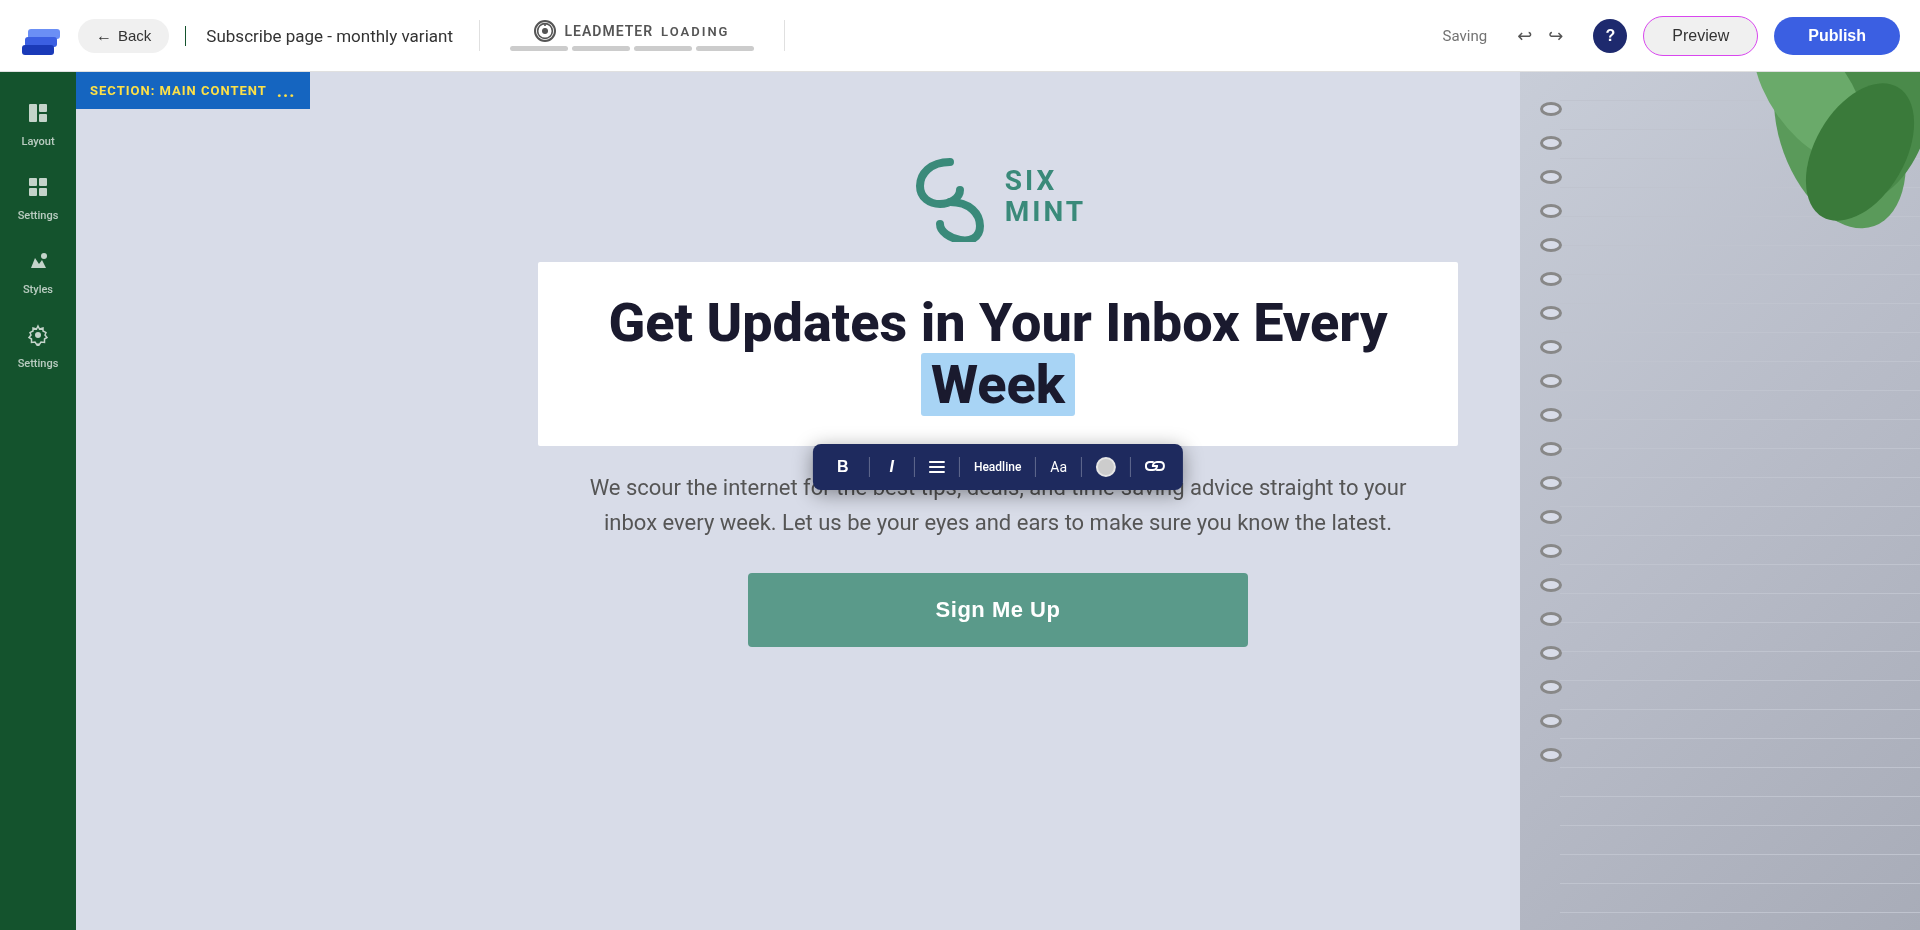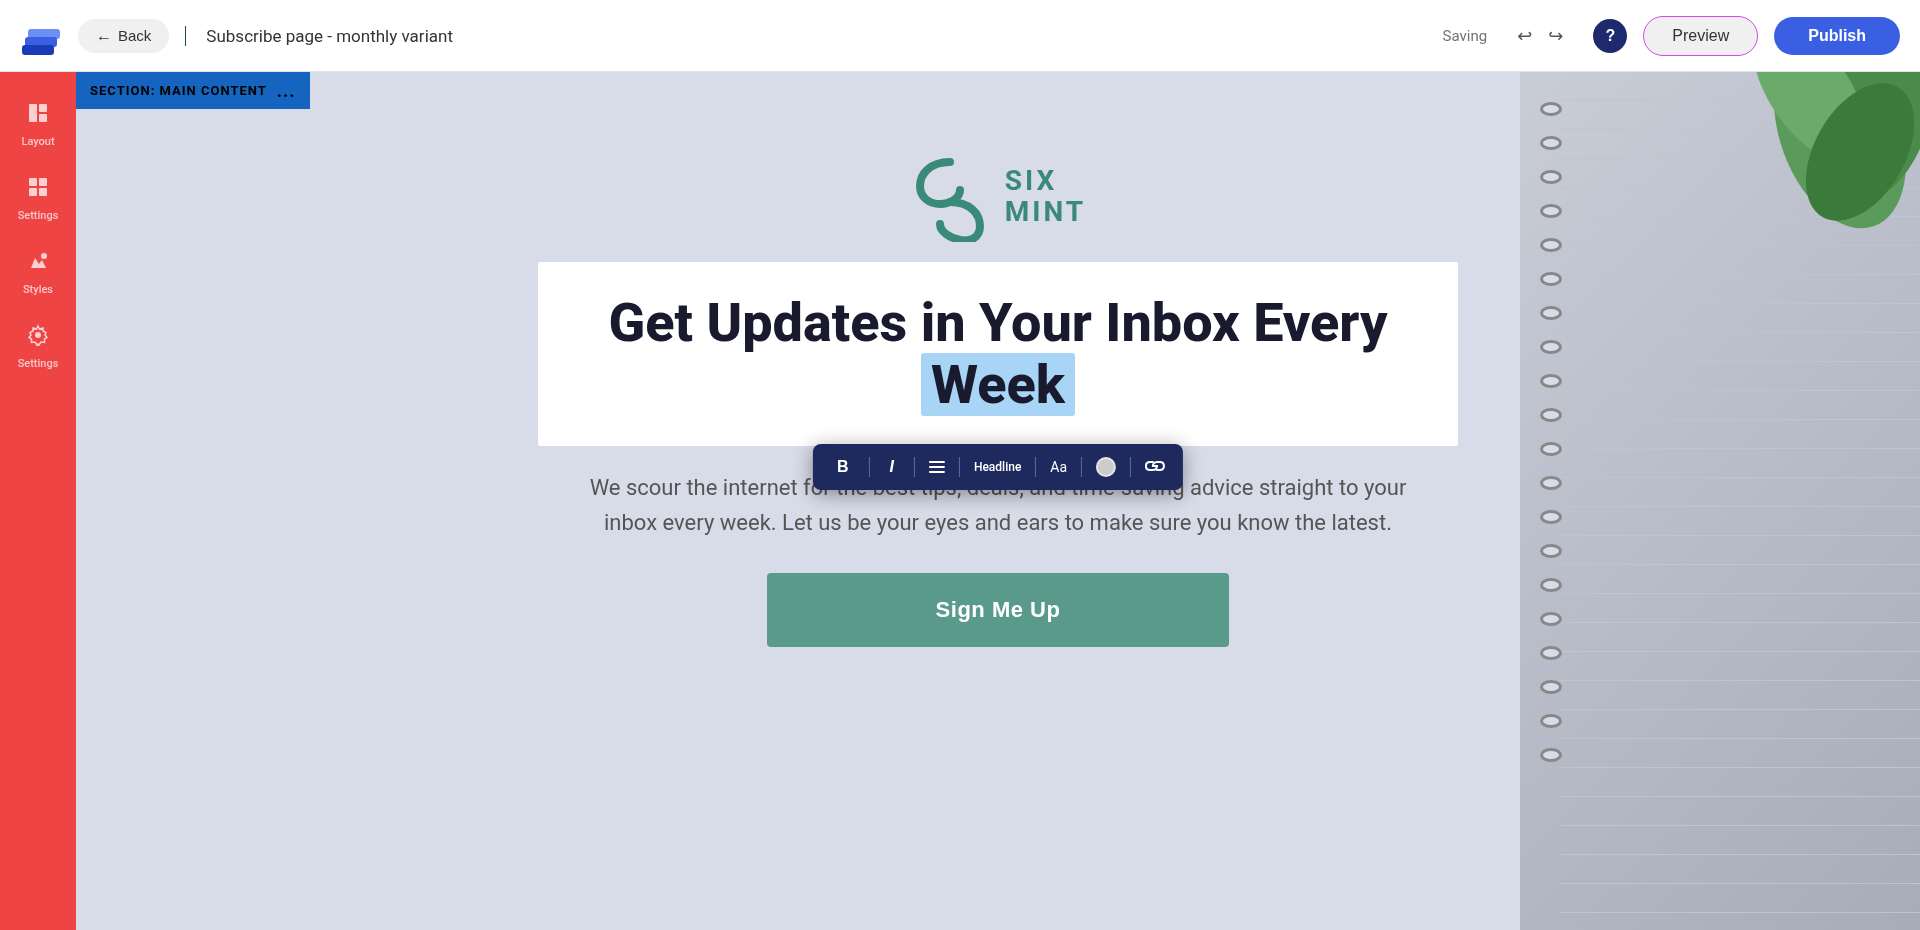--- a/index.html
+++ b/index.html
@@ -96,21 +96,21 @@
       padding: 10px 28px; font-size: 16px; font-weight: 500; color: #333; cursor: pointer;
     }
     .publish-btn {
       background: #3b5fe2; border: none; border-radius: 24px;
       padding: 10px 34px; font-size: 16px; font-weight: 600; color: #fff; cursor: pointer;
     }
 
     
     #sidebar {
       position: fixed; top: 72px; left: 0; bottom: 0; width: 76px;
-      background: #ef4444;
+      background: #14532d;
       display: flex; flex-direction: column; align-items: center;
       padding-top: 16px; gap: 0;
       z-index: 99;
     }
     .sidebar-item {
       display: flex; flex-direction: column; align-items: center;
       padding: 14px 8px; width: 100%; cursor: pointer;
       color: rgba(255,255,255,0.7);
       gap: 6px;
     }
@@ -119,21 +119,21 @@
 
     
     #canvas-area {
       position: absolute; top: 72px; left: 76px; right: 0; bottom: 0;
       overflow: hidden;
     }
 
     
     .section-bar {
       position: absolute; top: 0; left: 0;
-      background: #1565c0; color: #000000;
+      background: #1565c0; color: #fde047;
       font-size: 13px; font-weight: 700; letter-spacing: 1px;
       padding: 8px 14px;
       display: flex; align-items: center; gap: 10px;
       z-index: 10;
     }
     .section-bar .dots { font-size: 18px; cursor: pointer; }
 
     
     .page-content {
       position: absolute; top: 0; left: 0; right: 0; bottom: 0;
@@ -242,21 +242,21 @@
 
     
     .sub-text {
       font-size: 22px; color: #555; text-align: center; line-height: 1.6;
       max-width: 870px; margin-bottom: 32px;
     }
 
     
     .cta-btn {
       background: #5a9a8a; border: none; border-radius: 4px;
-      width: 462px; padding: 24px;
+      width: 500px; padding: 24px;
       font-size: 22px; font-weight: 700; color: #fff;
       cursor: pointer; letter-spacing: 0.5px;
     }
   </style>
 </head>
 <body>
 
 <div id="topbar">
   <div class="logo">
     <div class="logo-layers">
@@ -266,20 +266,39 @@
     </div>
   </div>
 
   <button class="back-btn">
     <span class="arrow">←</span>
     <span>Back</span>
   </button>
 
   <span class="page-title">Subscribe page - monthly variant</span>
 
+  <div class="leadmeter-section">
+    <div class="leadmeter-top">
+      <div class="leadmeter-icon">
+        <svg width="22" height="22" viewBox="0 0 22 22" fill="none">
+          <circle cx="11" cy="11" r="9" stroke="#555" stroke-width="2"></circle>
+          <circle cx="11" cy="11" r="3" fill="#555"></circle>
+          <line x1="11" y1="2" x2="11" y2="5" stroke="#555" stroke-width="2"></line>
+        </svg>
+      </div>
+      <span class="leadmeter-label">LEADMETER</span>
+      <span class="loading-label">LOADING</span>
+    </div>
+    <div class="loading-bars">
+      <div class="loading-bar"></div>
+      <div class="loading-bar"></div>
+      <div class="loading-bar"></div>
+      <div class="loading-bar"></div>
+    </div>
+  </div>
 
   <div class="spacer"></div>
 
   <span class="saving-label">Saving</span>
 
   <div class="undo-redo">
     <button title="Undo">↩</button>
     <button title="Redo">↪</button>
   </div>
 

